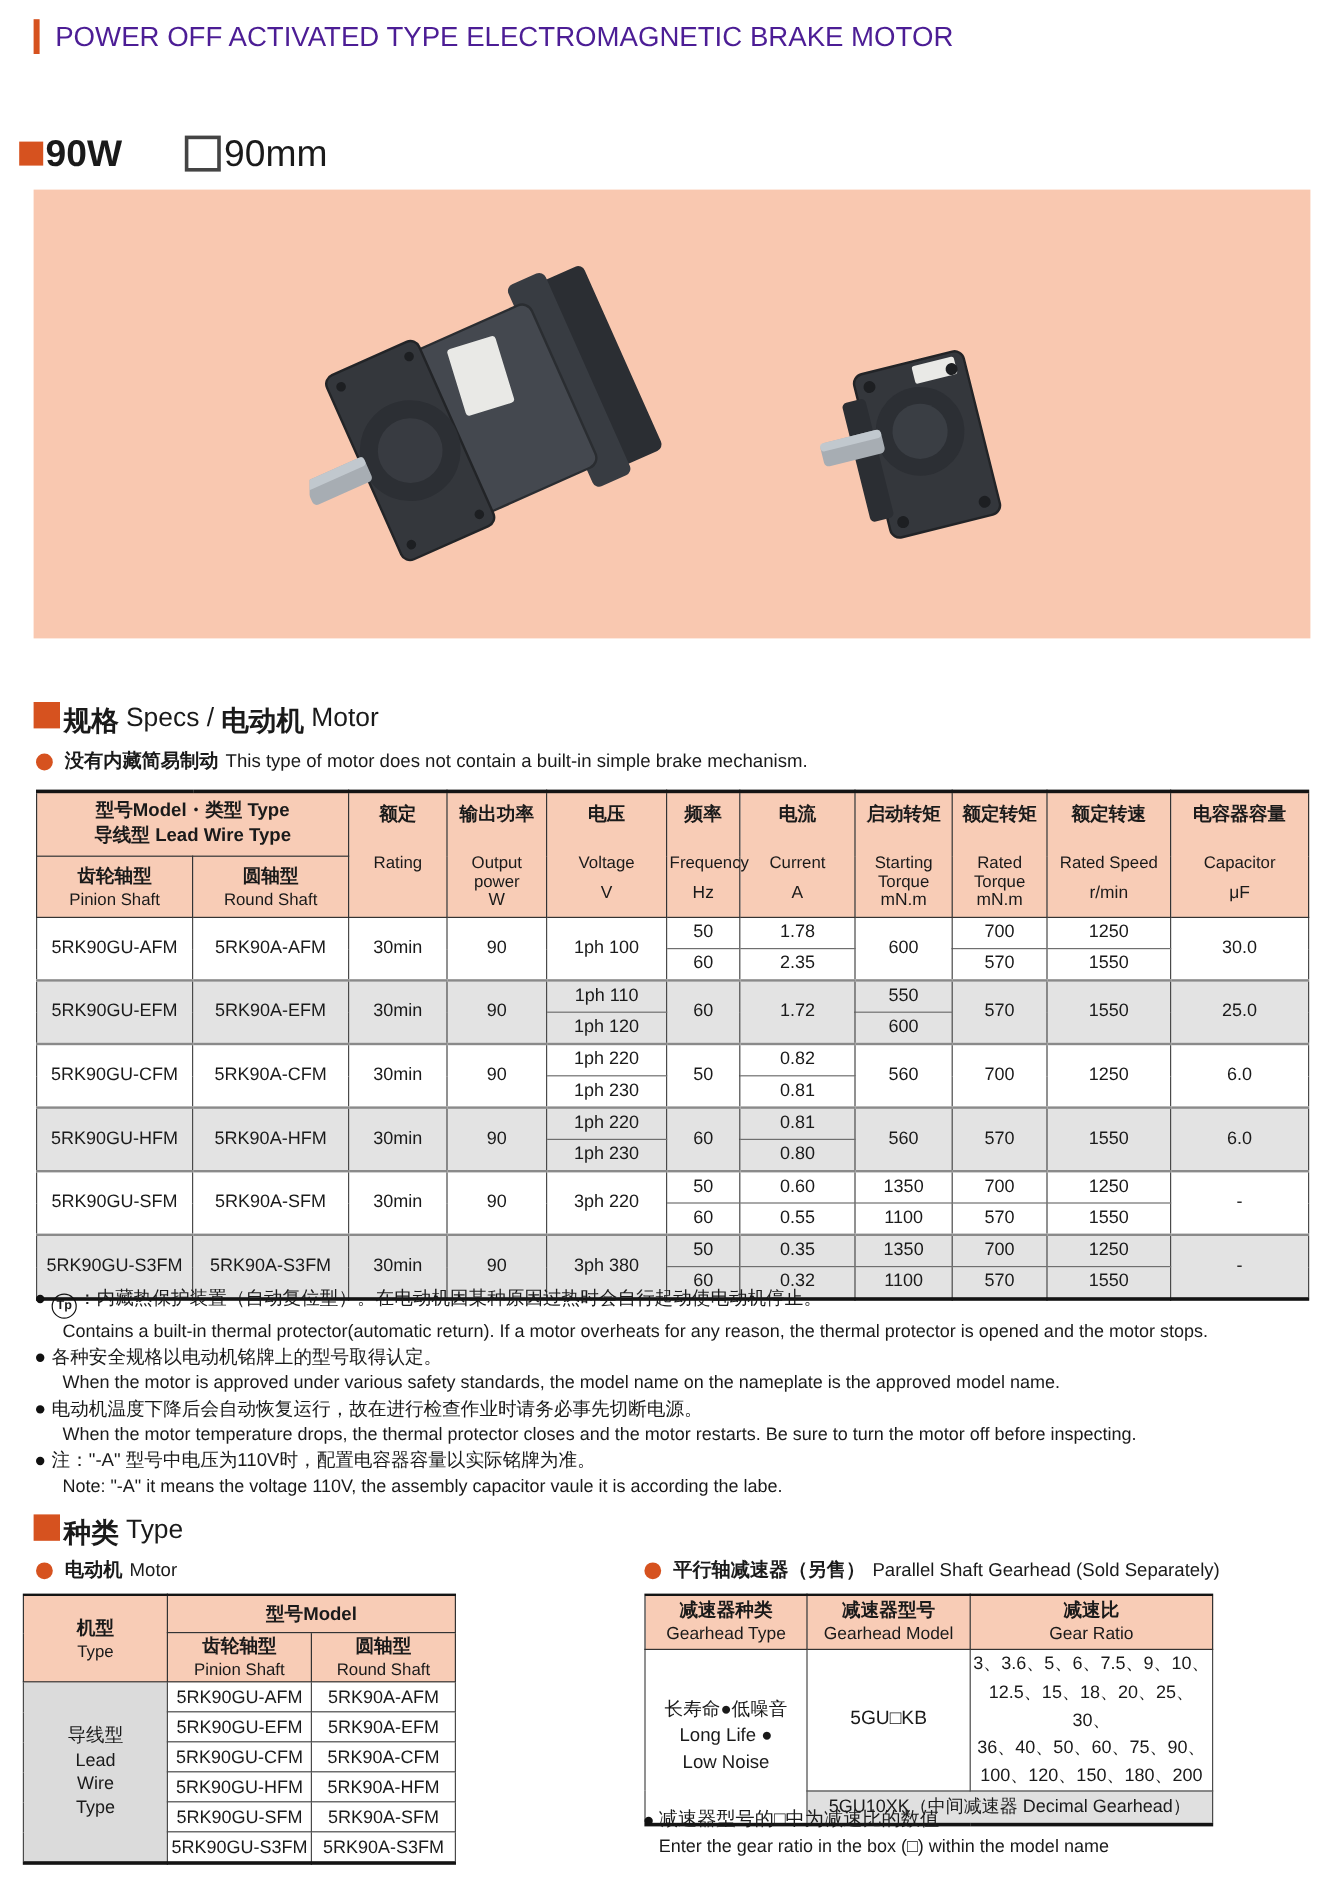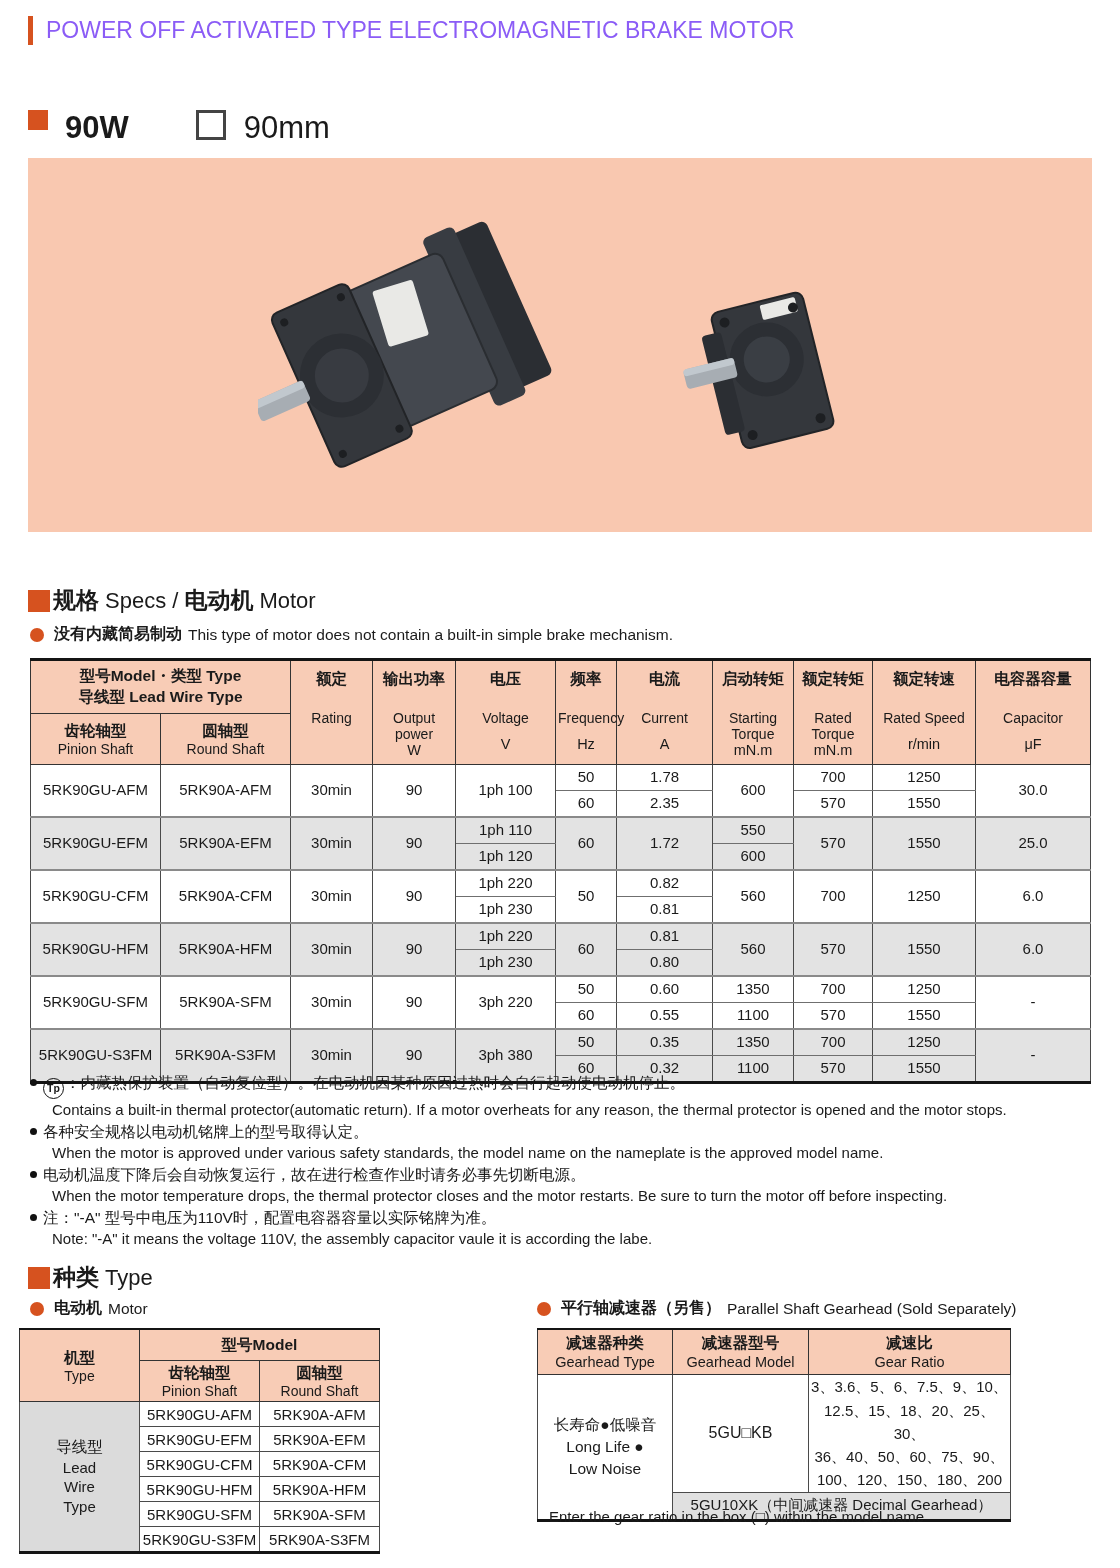--- a/index.html
+++ b/index.html
@@ -2,34 +2,34 @@
 <html><head>
 <meta charset="utf-8">
 <style>
   html,body{margin:0;padding:0;background:#ffffff;}
   body{font-family:"Liberation Sans","DejaVu Sans",sans-serif;color:#1a1a1a;}
   .page{position:relative;width:1120px;height:1568px;background:#fff;overflow:hidden;}
 
   
   .title-block{position:absolute;left:28px;top:16px;border-left:5px solid #d6521f;padding-left:13px;}
   .title-zh{color:#d6521f;font-size:29px;font-weight:bold;line-height:1.2;letter-spacing:1px;}
-  .title-en{color:#8b5cf6;font-size:23px;font-weight:500;line-height:1.25;letter-spacing:0px;}
-
-  .watt-row{position:absolute;left:28px;top:110px;display:flex;gap:15px;}
+  .title-en{color:#4c1d95;font-size:23px;font-weight:500;line-height:1.25;letter-spacing:0px;}
+
+  .watt-row{position:absolute;left:16px;top:110px;display:flex;align-items:center;}
   .sq-orange{width:20px;height:20px;background:#d6521f;display:inline-block;}
   .watt-label{font-size:31px;font-weight:bold;margin-left:2px;}
   .frame-box{width:24px;height:24px;border:3px solid #444;background:#fff;display:inline-block;margin-left:52px;}
   .frame-label{font-size:31px;font-weight:normal;margin-left:3px;}
 
   
   .hero{position:absolute;left:28px;top:158px;width:1064px;height:374px;background:#f9c8b0;}
   .hero svg{position:absolute;}
 
   
-  .sec-head{position:absolute;display:flex;align-items:center;}
+  .sec-head{position:absolute;display:flex;}
   .sec-head .sq{width:22px;height:22px;background:#d6521f;margin-right:3px;}
   .sec-head .zh{font-size:23px;font-weight:bold;}
   .sec-head .en{font-size:22px;font-weight:normal;margin-left:6px;}
 
   .bullet-line{position:absolute;display:flex;align-items:center;}
   .dot-orange{width:14px;height:14px;border-radius:50%;background:#d6521f;margin-right:10px;flex:none;}
   .bullet-line .zh{font-size:16px;font-weight:bold;}
   .bullet-line .en{font-size:15.5px;font-weight:normal;margin-left:6px;}
 
   
@@ -526,16 +526,17 @@
           <div>100、120、150、180、200</div>
         </td>
       </tr>
       <tr>
         <td colspan="2" class="gdecimal">5GU10XK（中间减速器 Decimal Gearhead）</td>
       </tr>
     </tbody>
   </table>
 
   <div class="foot-note">
+    <div class="zh"><span class="dot"></span><span>减速器型号的□中为减速比的数值</span></div>
     <div class="en">Enter the gear ratio in the box (□) within the model name</div>
   </div>
 
 </div>
 
 </body></html>

